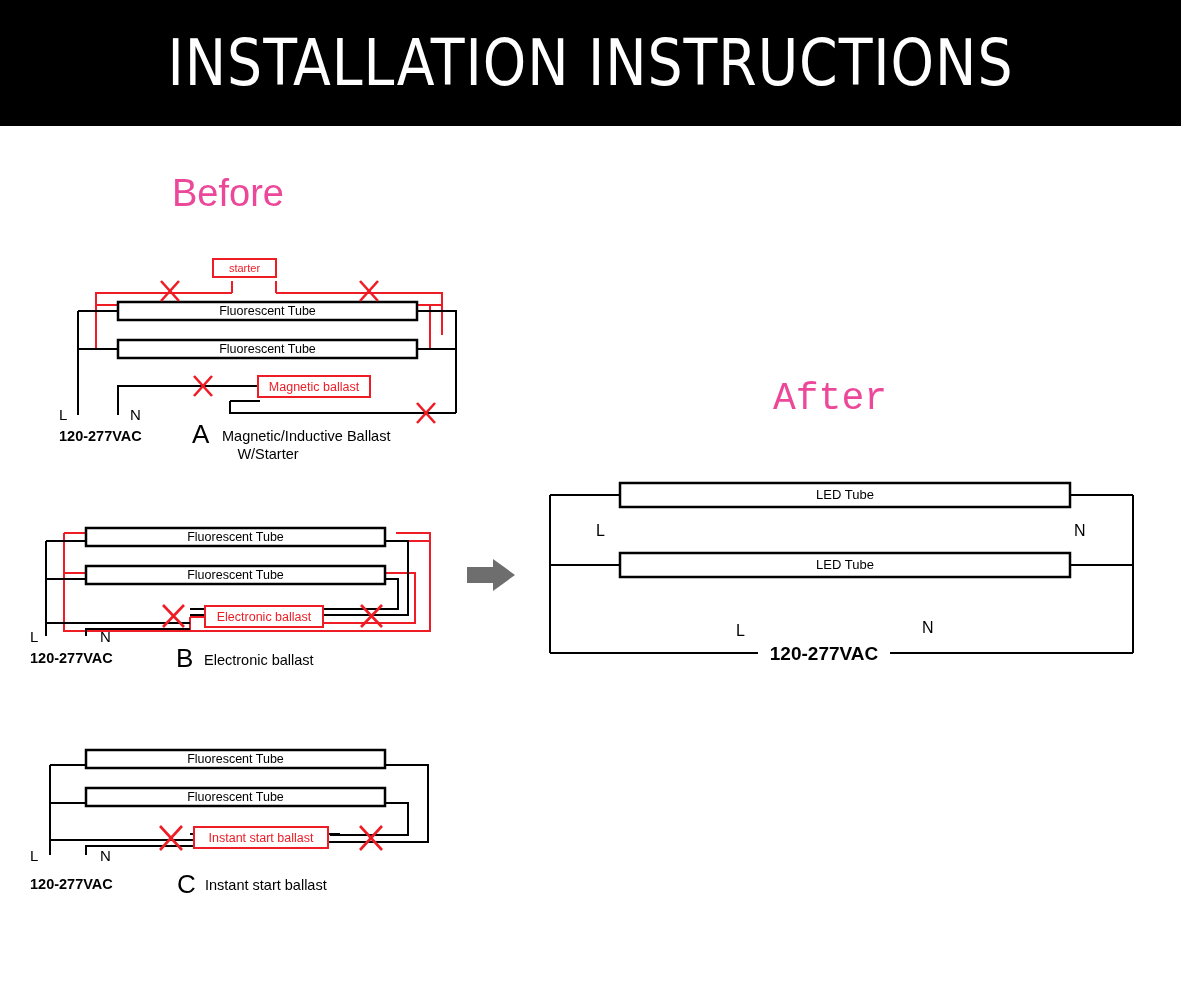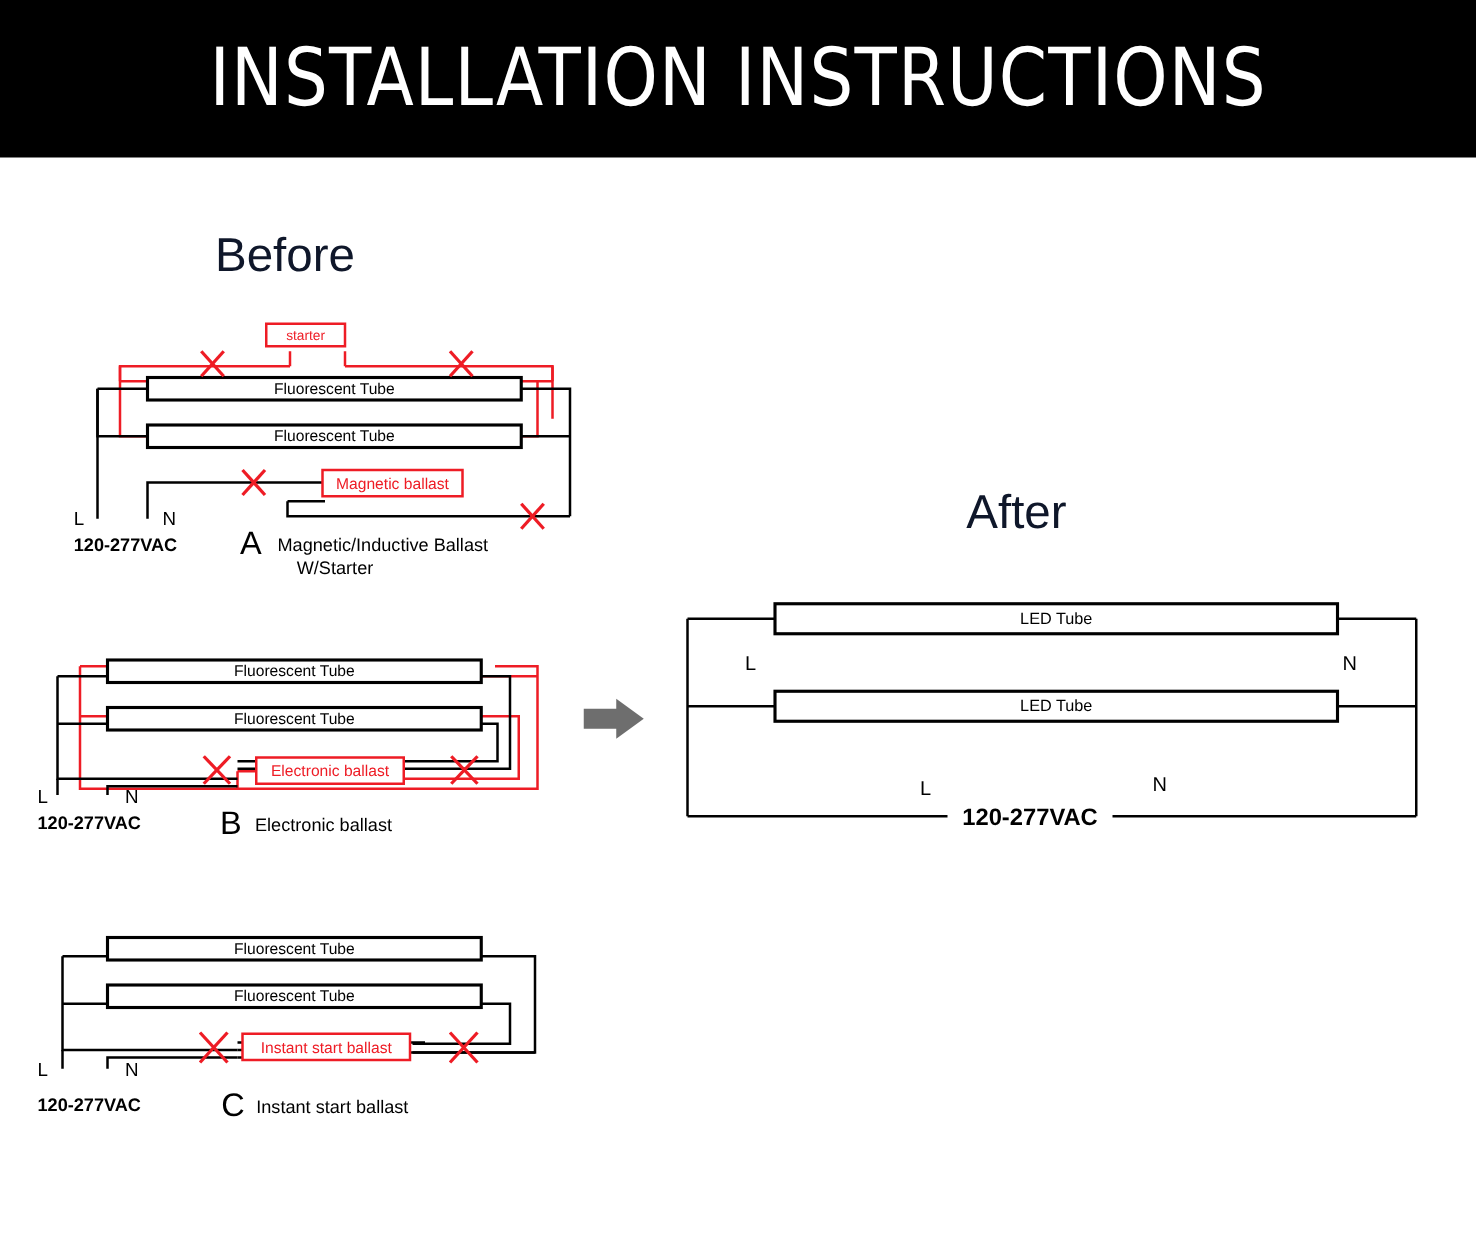--- a/index.html
+++ b/index.html
@@ -6,23 +6,23 @@
   body{width:1181px;height:1000px;position:relative;overflow:hidden;
        font-family:"Liberation Sans","DejaVu Sans",sans-serif;color:#000;}
 
   #title-bar{position:absolute;left:0;top:0;width:1181px;height:126px;background:#000000;}
   #title-text{position:absolute;left:0;top:0;width:1181px;height:126px;
       display:flex;align-items:center;justify-content:center;
       color:#ffffff;font-size:64px;letter-spacing:1px;font-weight:300;
       font-family:"DejaVu Sans Condensed","Liberation Sans",sans-serif;
       transform:scaleX(0.96);transform-origin:center;}
 
-  .section-heading{position:absolute;font-size:38px;font-weight:400;color:#0f172a;white-space:nowrap;margin-top:12px;}
+  .section-heading{position:absolute;font-size:38px;font-weight:400;color:#ec4899;white-space:nowrap;}
   #before-heading{left:172px;top:172px;}
-  #after-heading{left:773px;top:377px;}
+  #after-heading{left:773px;top:377px;font-family:Liberation Mono, monospace;}
 
   .diagram{position:absolute;}
   #diagram-a{left:0px;top:245px;padding-left:32px;}
   #diagram-b{left:0px;top:505px;}
   #diagram-c{left:0px;top:730px;}
   #diagram-after{left:460px;top:470px;text-align:center;}
   #transition-arrow{position:absolute;left:463px;top:556px;}
 
   svg{display:block;overflow:visible;}
   .wire-black{stroke:#000000;stroke-width:2;fill:none;}

